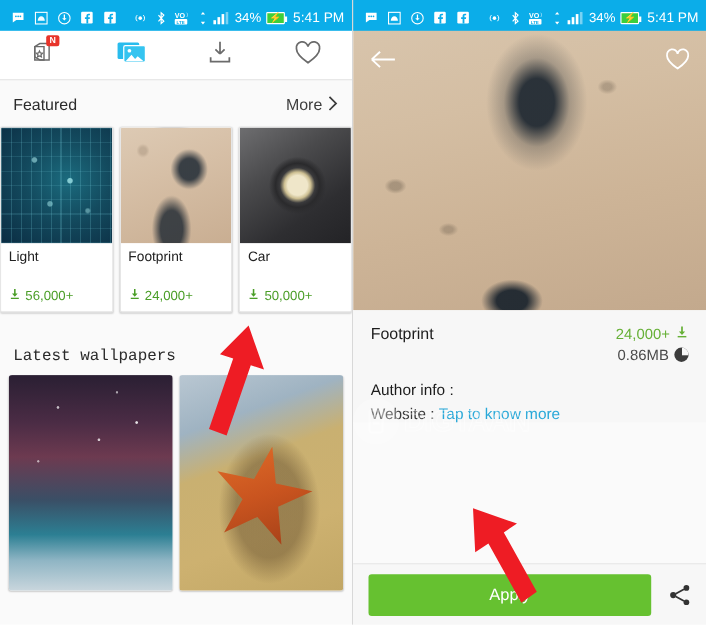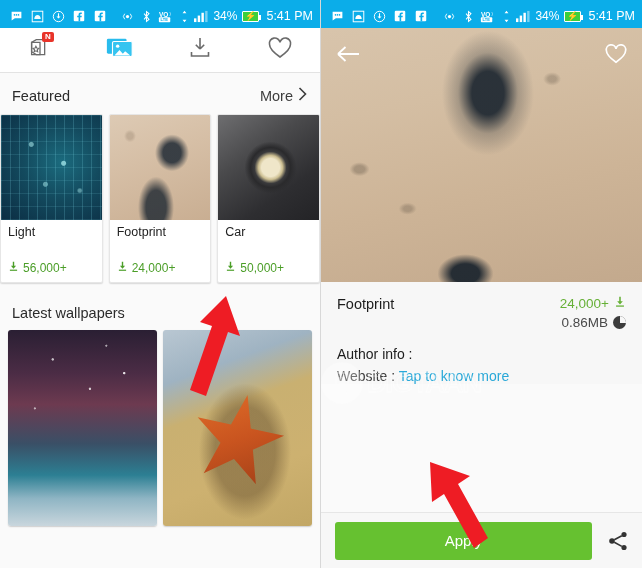--- a/index.html
+++ b/index.html
@@ -366,21 +366,21 @@
                   <path fill="#4b9e28" d="M6.1 1h1.8v5.2h2.4L7 10 3.7 6.2h2.4z"></path>
                   <rect x="2.4" y="11" width="9.2" height="1.5" fill="#4b9e28"></rect>
                 </svg>
             </span>
             <span>50,000+</span>
           </div>
         </div>
       </div>
     </div>
 
-    <div class="section-head" style="padding-top:22px;">
+    <div class="section-head" style="padding-top:32px;font-family:Liberation Mono, monospace;">
       <div class="section-title">Latest wallpapers</div>
     </div>
 
     <div class="grid2">
       <div class="tile th-galaxy"></div>
       <div class="tile th-star">
         <div class="starfish"></div>
       </div>
     </div>
 

